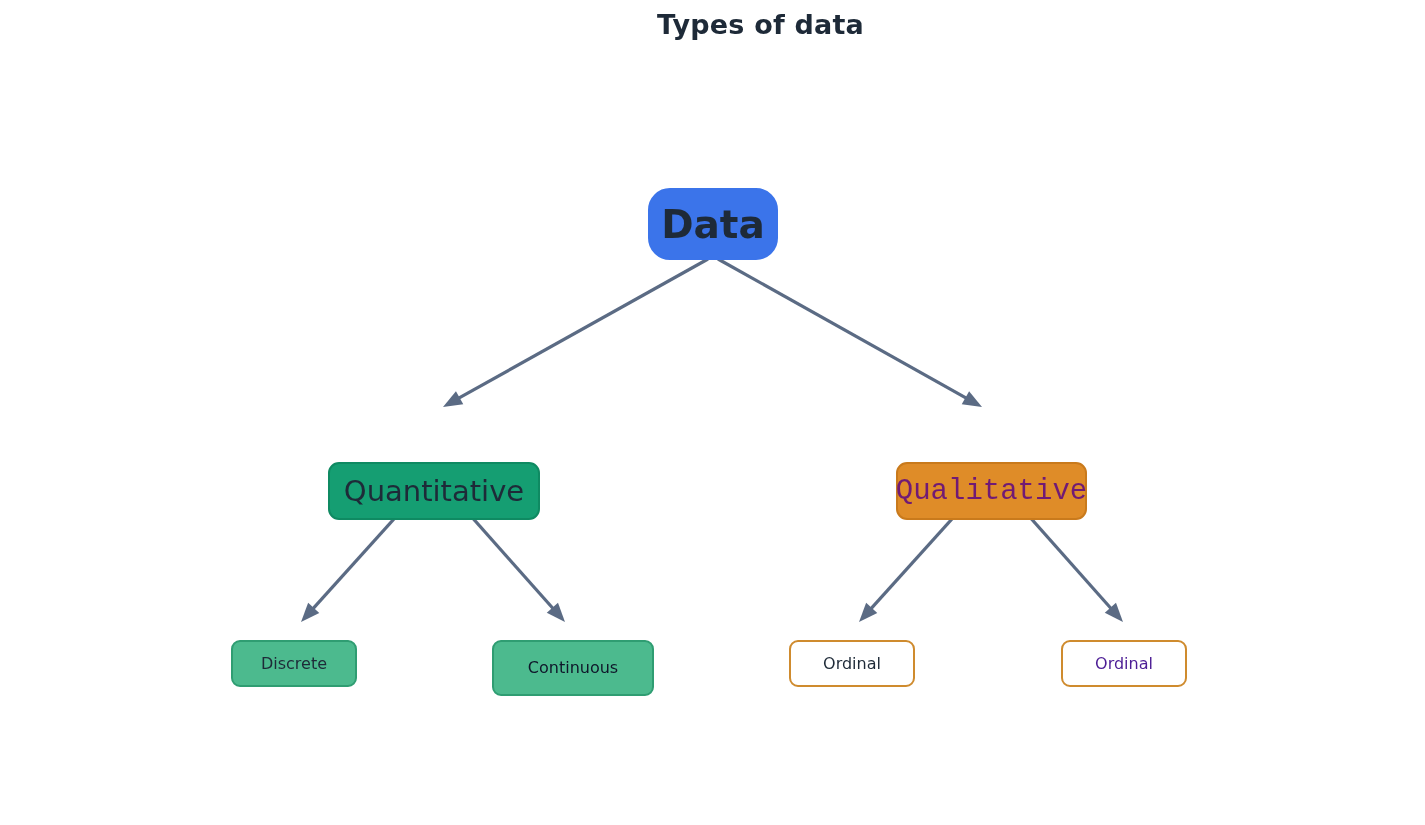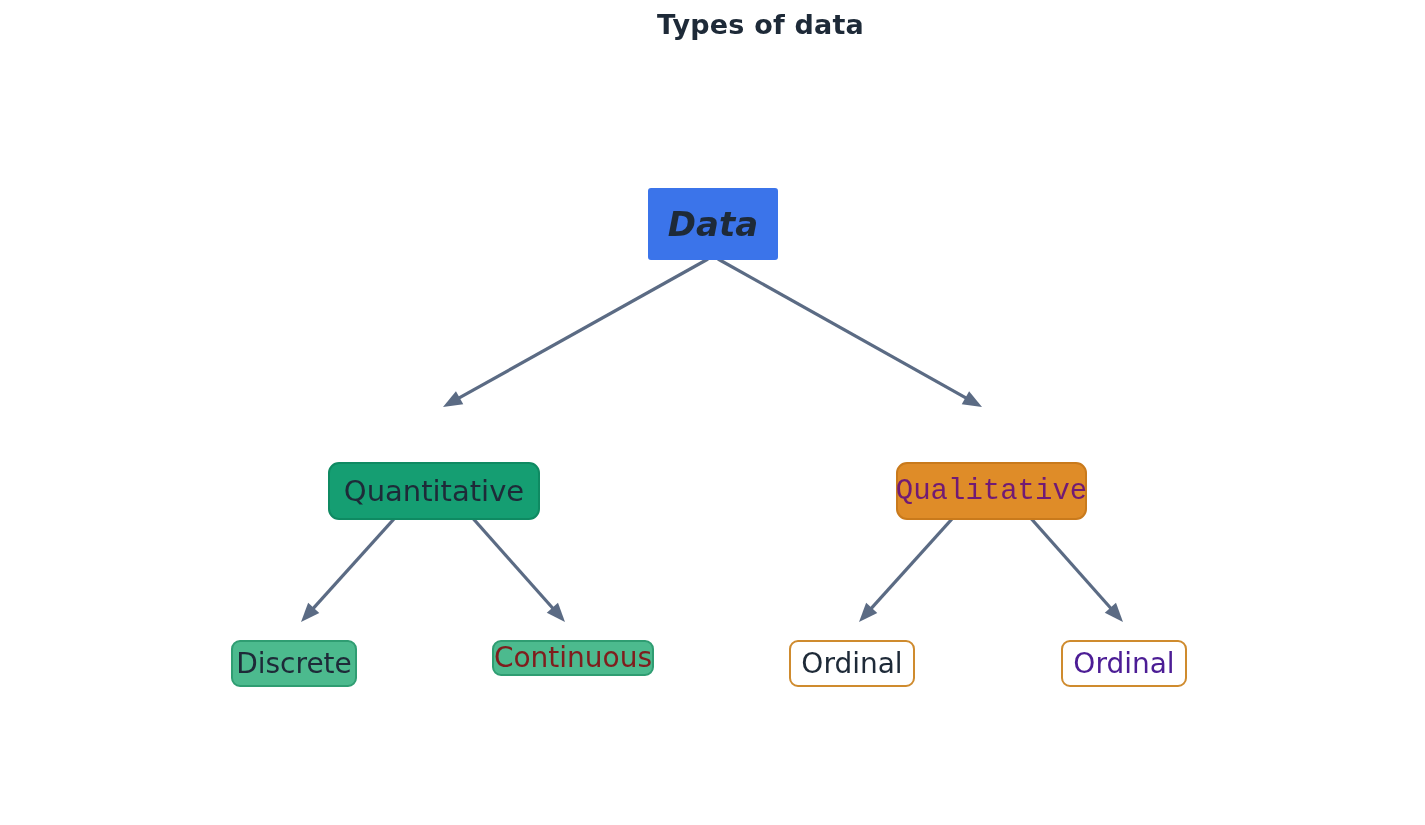--- a/index.html
+++ b/index.html
@@ -46,32 +46,31 @@
     box-sizing: border-box;
     display: flex;
     align-items: center;
     justify-content: center;
     border-radius: 11px;
     color: #1e2a38;
     white-space: nowrap;
     line-height: 1;
   }
   .node-root {
-    font-size: 34px;
+    font-size: 39px;
     font-weight: bold;
-    border-radius: 3px;
-    font-style: italic;
+    border-radius: 22px;
   }
   .node-branch {
     font-size: 29px;
     font-weight: normal;
     margin-top: 48px;
   }
   .node-leaf {
-    font-size: 28px;
+    font-size: 16px;
     font-weight: normal;
     border-radius: 9px;
   }
 </style>
 </head>
 <body>
 
 <div id="stage">
 
   <div id="diagram-title">Types of data</div>
@@ -109,21 +108,21 @@
       </div>
       <div class="node node-branch" style="left: 328px; top: 414px; width: 212px; height: 58px; background: rgb(21, 158, 114); border: 2px solid rgb(15, 138, 98); color: rgb(30, 42, 56);">
         <span>Quantitative</span>
       </div>
       <div class="node node-branch" style="left: 896px; top: 414px; width: 191px; height: 58px; background: rgb(223, 140, 40); border: 2px solid rgb(201, 122, 28); color: #701a75; font-family: Liberation Mono, monospace;">
         <span>Qualitative</span>
       </div>
       <div class="node node-leaf" style="left: 231px; top: 640px; width: 126px; height: 47px; background: rgb(76, 186, 142); border: 2px solid rgb(47, 157, 114); color: rgb(30, 42, 56);">
         <span>Discrete</span>
       </div>
-      <div class="node node-leaf" style="left: 492px; top: 640px; width: 162px; height: 36px; background: rgb(76, 186, 142); border: 2px solid rgb(47, 157, 114); color: #7f1d1d; text-align: center;">
+      <div class="node node-leaf" style="left: 492px; top: 640px; width: 162px; height: 56px; background: rgb(76, 186, 142); border: 2px solid rgb(47, 157, 114); color: #0f172a; text-align: center;">
         <span>Continuous</span>
       </div>
       <div class="node node-leaf" style="left: 789px; top: 640px; width: 126px; height: 47px; border: 2px solid rgb(207, 139, 46); color: rgb(30, 42, 56);">
         <span>Ordinal</span>
       </div>
       <div class="node node-leaf" style="left: 1061px; top: 640px; width: 126px; height: 47px; border: 2px solid rgb(207, 139, 46); color: #4c1d95;">
         <span>Ordinal</span>
       </div>
     </div>
 

